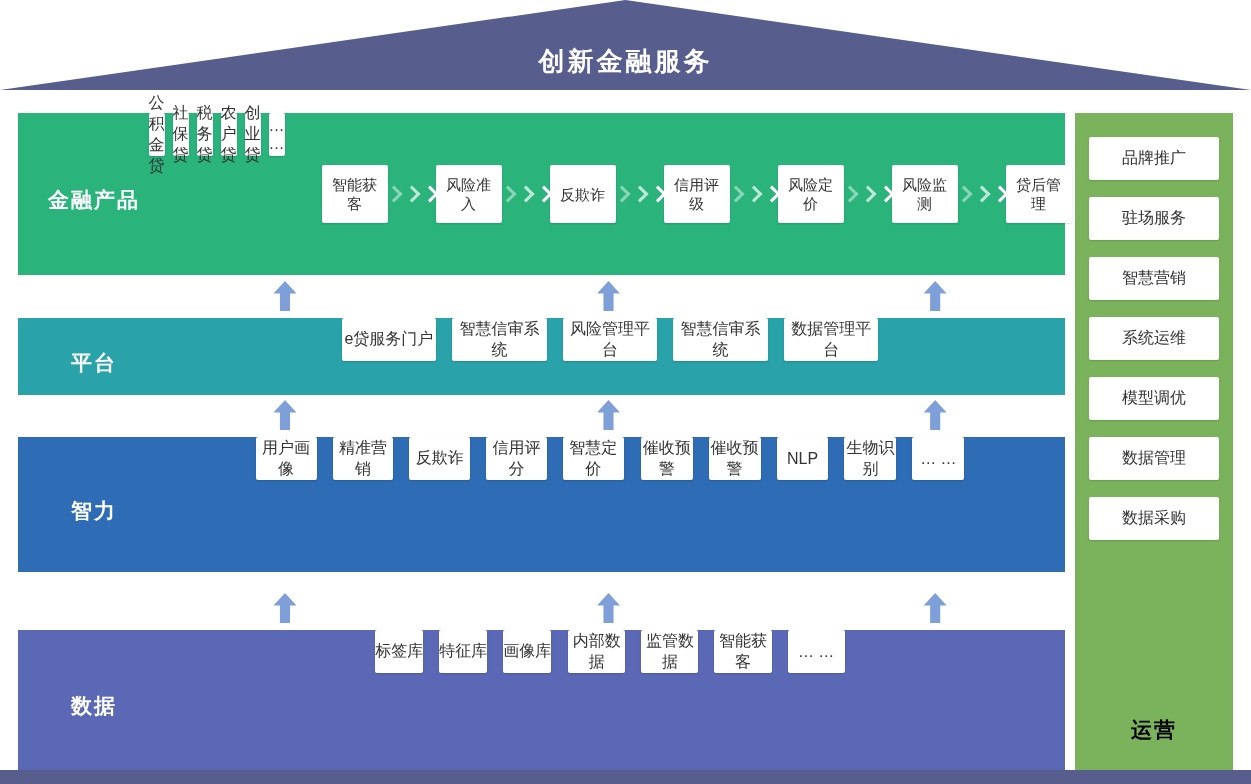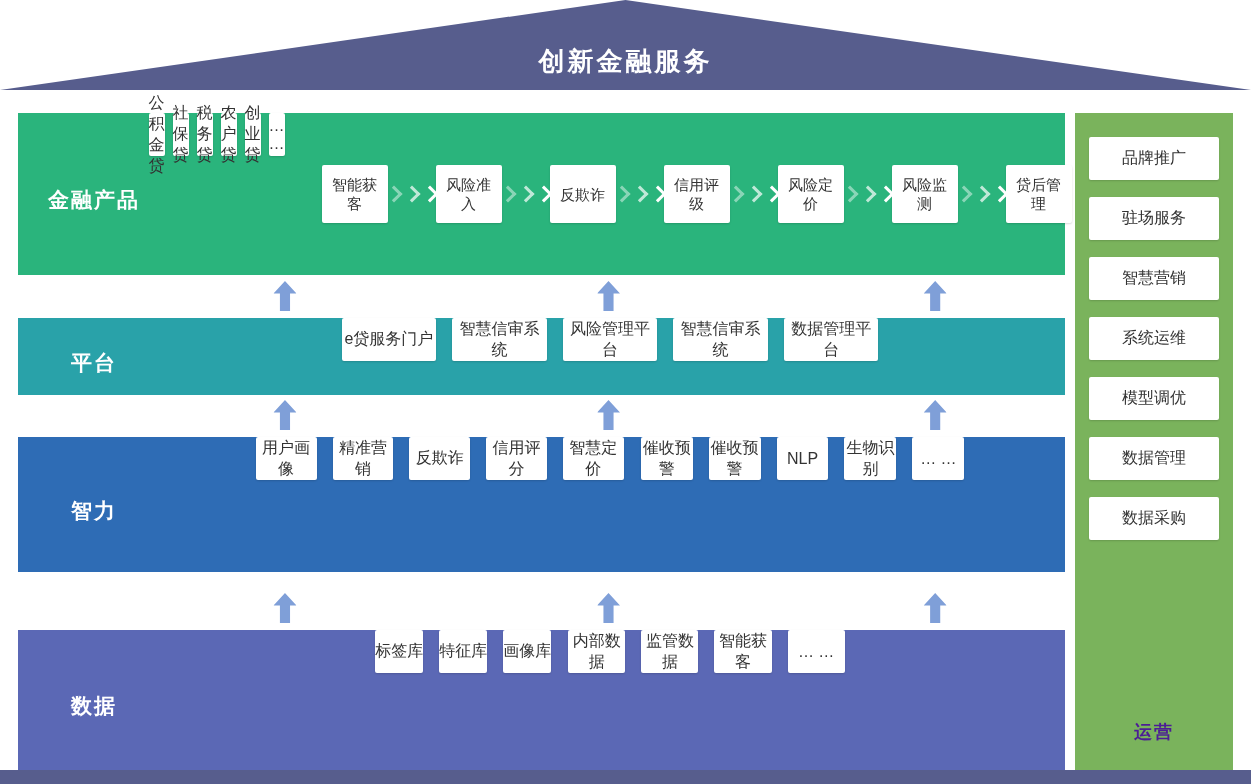--- a/index.html
+++ b/index.html
@@ -39,21 +39,21 @@
   
   .gap{position:relative;flex:none;}
   .gap-1{height:43px;} .gap-2{height:42px;} .gap-3{height:58px;}
   .up-arrow{position:absolute;bottom:7px;width:23px;height:30px;background:var(--c-arrow,#7f9fd8);transform:translateX(-50%);
     clip-path:polygon(50% 0%,100% 42%,72% 42%,72% 100%,28% 100%,28% 42%,0% 42%);}
   .a1{left:25.5%;} .a2{left:56.4%;} .a3{left:87.6%;}
 
   
   .sidebar{flex:none;width:158px;background:var(--c-operations,#7ab35c);display:flex;flex-direction:column;gap:17px;padding:24px 14px 18px 14px;box-sizing:border-box;}
   .sidebar .box{flex:none;height:43px;}
-  .sidebar-label{margin-top:auto;text-align:center;color:#4c1d95;font-size:18px;font-weight:bold;letter-spacing:2px;padding-bottom:8px;}
+  .sidebar-label{margin-top:auto;text-align:center;color:#000000;font-size:21px;font-weight:bold;letter-spacing:2px;padding-bottom:8px;}
 
   .bottom-bar{flex:none;height:14px;background:var(--c-roof,#575d8d);}
 </style>
 </head>
 <body>
 
 <div class="stage">
 
   <div class="roof">
     <div class="roof-shape"></div>

